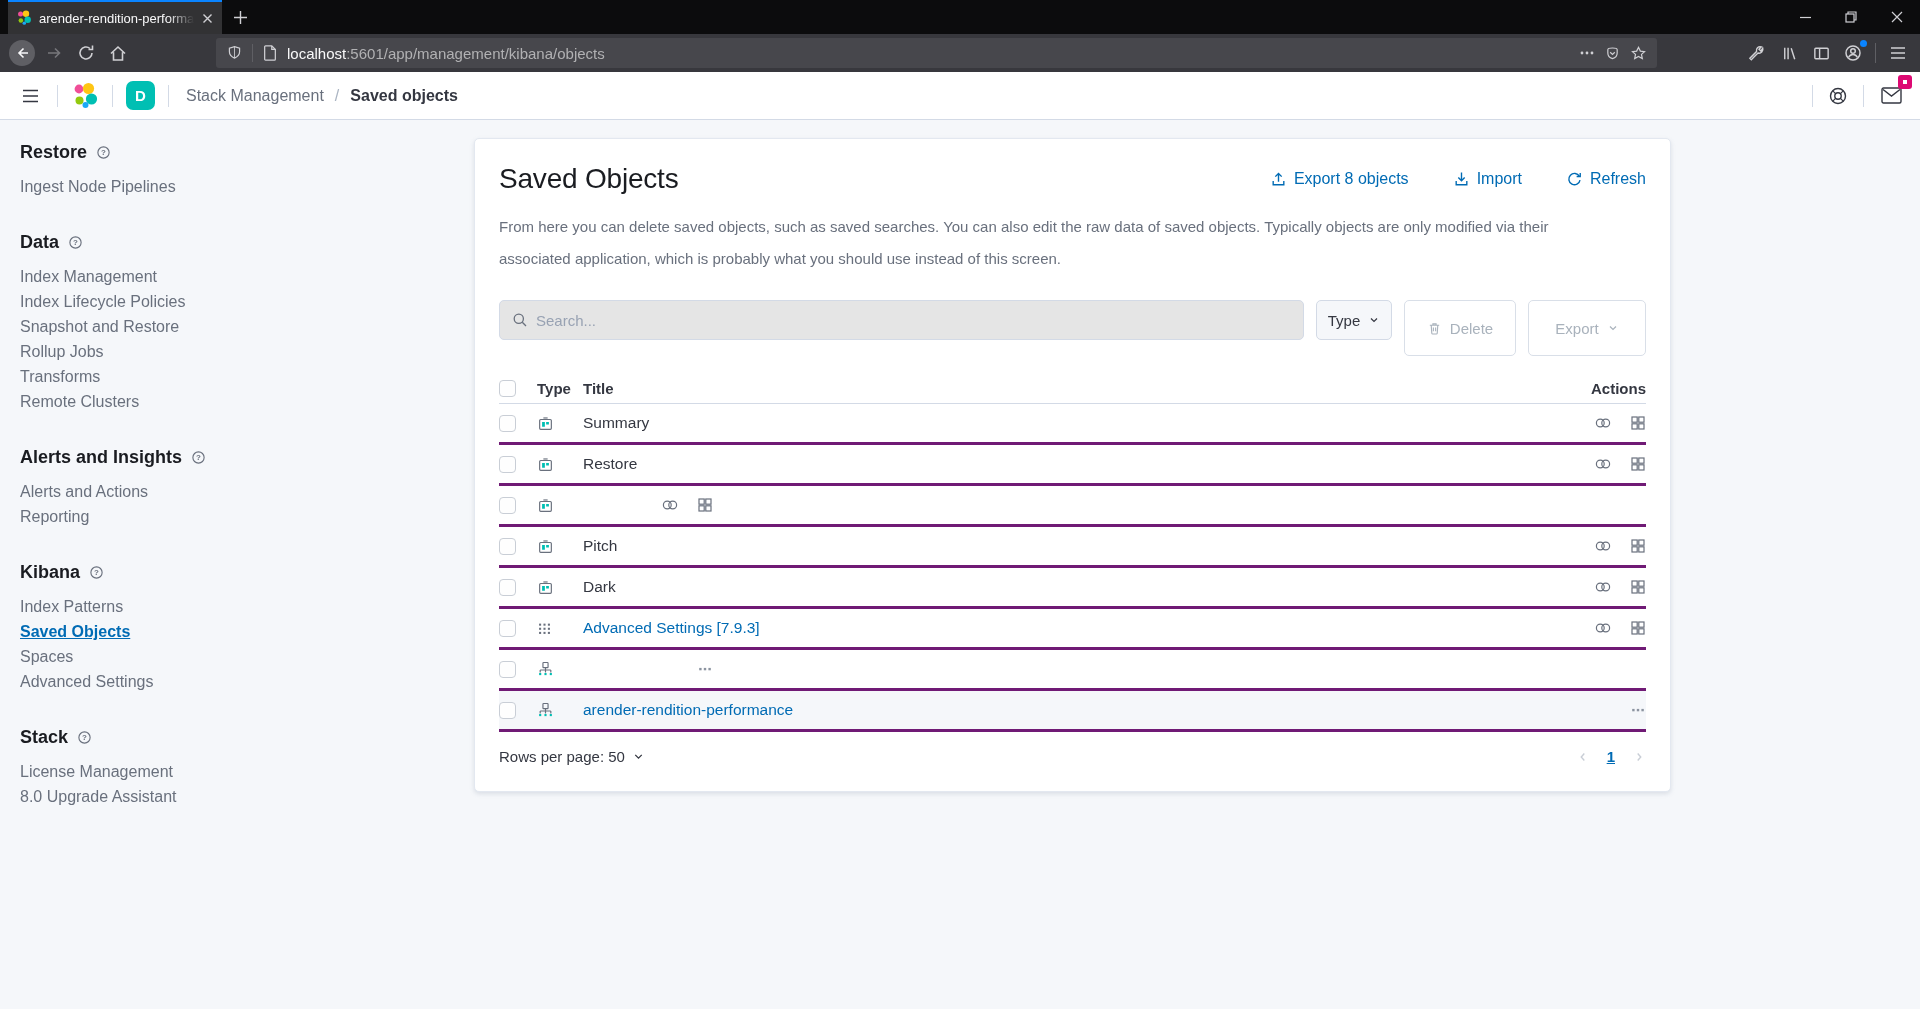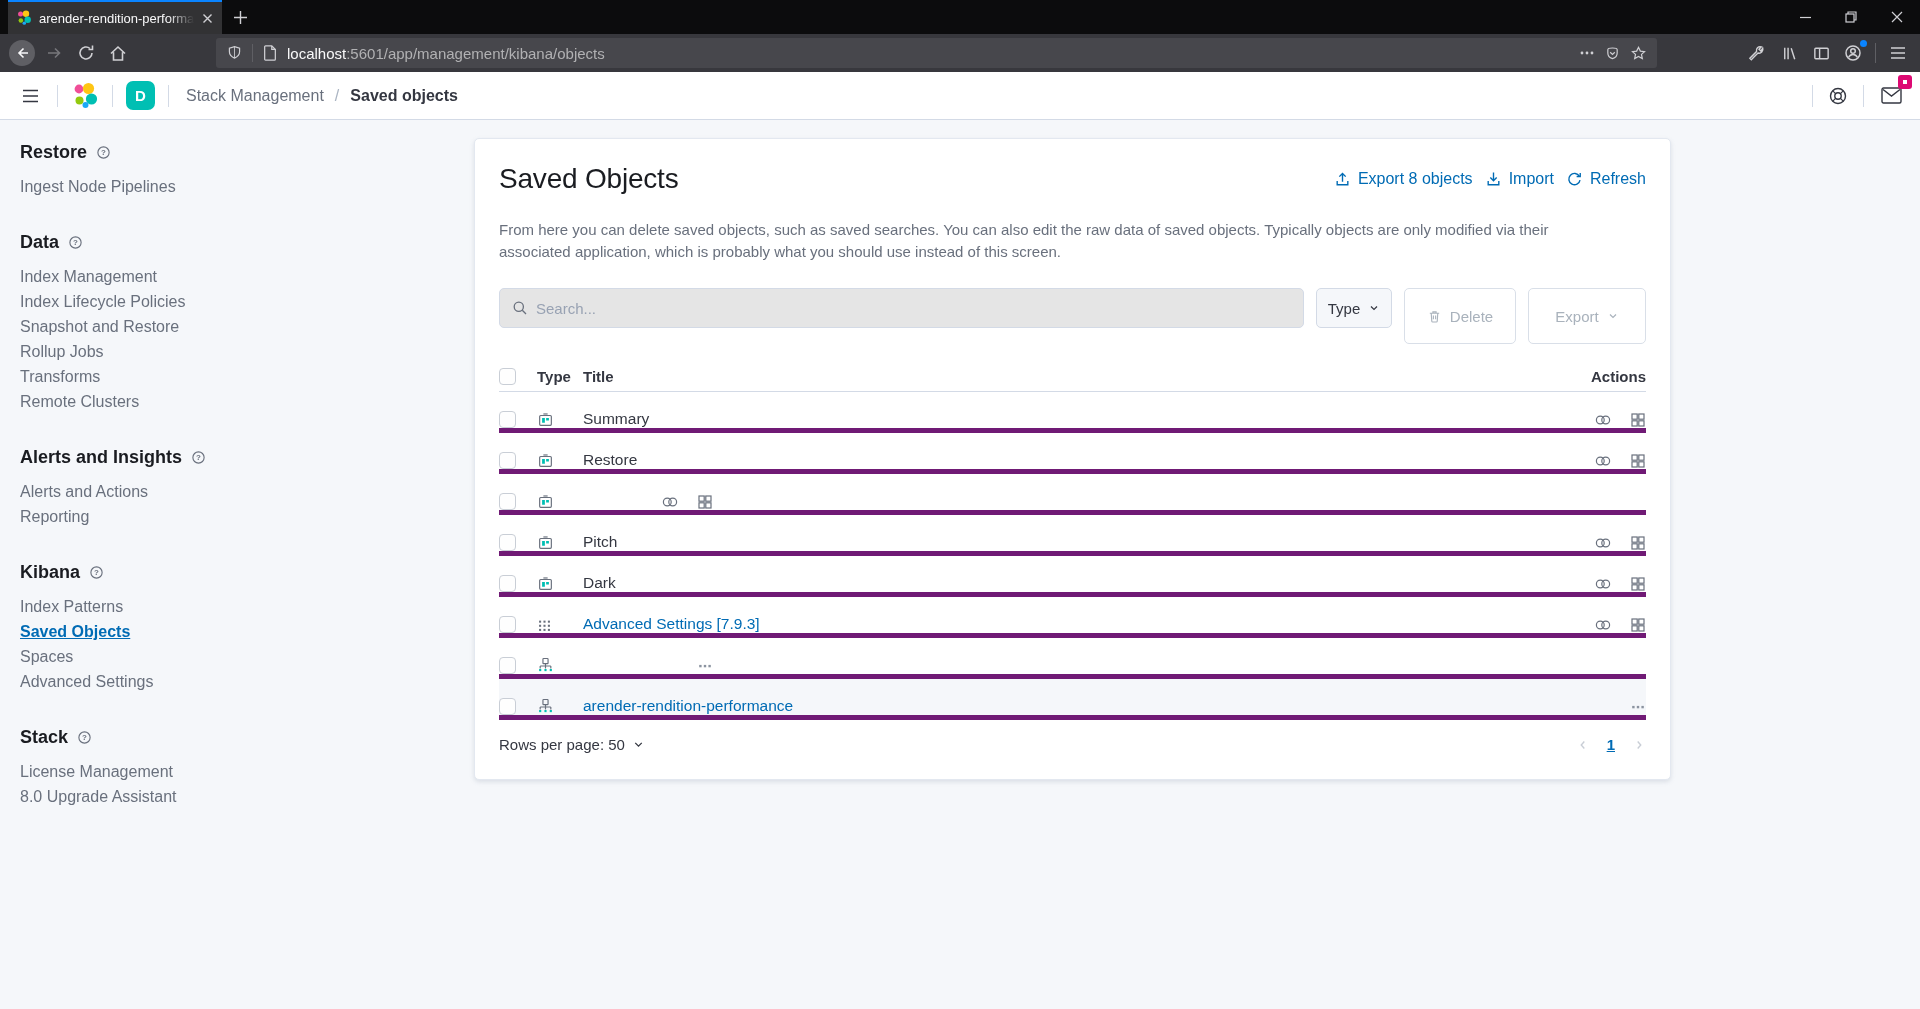--- a/index.html
+++ b/index.html
@@ -47,42 +47,42 @@
 .sidebar{width:474px;flex:none;padding:22px 24px 0 20px}
 .sb-section{margin-bottom:33px}
 .sb-title{display:flex;align-items:center;gap:9px;font-size:18px;font-weight:700;color:#1a1c21;margin-bottom:11px}
 .sb-item{font-size:16px;color:#69707d;line-height:25px;cursor:pointer;width:max-content}
 .sb-item.active{color:#006bb4;font-weight:700;text-decoration:underline}
 
 .card{width:1197px;flex:none;margin:18px 0 0 0;background:#fff;border:1px solid #e3e8f0;border-radius:5px;box-shadow:0 2px 4px rgba(152,162,179,.28);padding:24px 24px 26px;align-self:flex-start}
 
 .card-head{display:flex;align-items:center}
 .page-title{font-size:28px;font-weight:500;color:#1a1c21;letter-spacing:-.2px}
-.head-actions{margin-left:auto;display:flex;gap:12px;align-items:center}
+.head-actions{margin-left:auto;display:flex;gap:44px;align-items:center}
 .hlink{display:flex;align-items:center;gap:7px;font-size:16px;color:#006bb4;cursor:pointer}
 
-.desc{margin-top:24px;font-size:15px;line-height:22px;color:#69707d;max-width:1125px}
+.desc{margin-top:16px;font-size:15px;line-height:32px;color:#69707d;max-width:1125px}
 
 .controls{margin-top:25px;display:flex;gap:12px}
 .search{flex:1;height:40px;background:#e5e5e5;border:1px solid #d3dae6;border-radius:5px;display:flex;align-items:center;padding:0 12px;gap:8px}
 .search input{flex:1;border:none;outline:none;background:transparent;font-size:15px;color:#343741;font-family:inherit}
 .search input::placeholder{color:#98a2b3}
 .type-btn{width:76px;height:40px;background:#f5f7fa;border:1px solid #d3dae6;border-radius:5px;display:flex;align-items:center;justify-content:center;gap:8px;font-size:15px;color:#343741;cursor:pointer}
 .btn-dis{height:56px;background:#fff;border:1px solid #d9dfe8;border-radius:5px;display:flex;align-items:center;justify-content:center;gap:8px;font-size:15px;color:#a9b2bc}
 .btn-delete{width:112px}
 .btn-export{width:118px}
 
 .table{margin-top:18px}
 .thead{display:flex;align-items:center;height:30px;border-bottom:1px solid #d3dae6;font-size:15px;font-weight:700;color:#343741}
 .col-check{width:38px;display:flex;align-items:center}
 .col-type{width:46px;display:flex;align-items:center}
 .col-title{flex:1}
 .col-actions{width:130px;text-align:right}
 .checkbox{width:17px;height:17px;border:1px solid #c9ced6;border-radius:4px;background:#fefefe;cursor:pointer}
-.trow{display:flex;align-items:flex-end;height:41px;border-bottom:5px solid #701a75;font-size:15.5px;color:#343741}
+.trow{display:flex;align-items:center;height:41px;border-bottom:3px solid #701a75;font-size:15.5px;color:#343741}
 .trow.highlight{background:#f5f7fa}
 .title-link{color:#006bb4;cursor:pointer}
 .row-actions{width:130px;display:flex;align-items:center;justify-content:flex-end;gap:18px}
 .act-icon{cursor:pointer;display:flex}
 
 .tfoot{margin-top:16px;display:flex;align-items:center}
 .rpp{display:flex;align-items:center;gap:7px;font-size:15px;color:#343741;cursor:pointer}
 .pager{margin-left:auto;display:flex;align-items:center;gap:17px}
 .page-num{font-size:15px;font-weight:700;color:#006bb4;text-decoration:underline;cursor:pointer}
 .pg-btn{display:flex;cursor:pointer}

